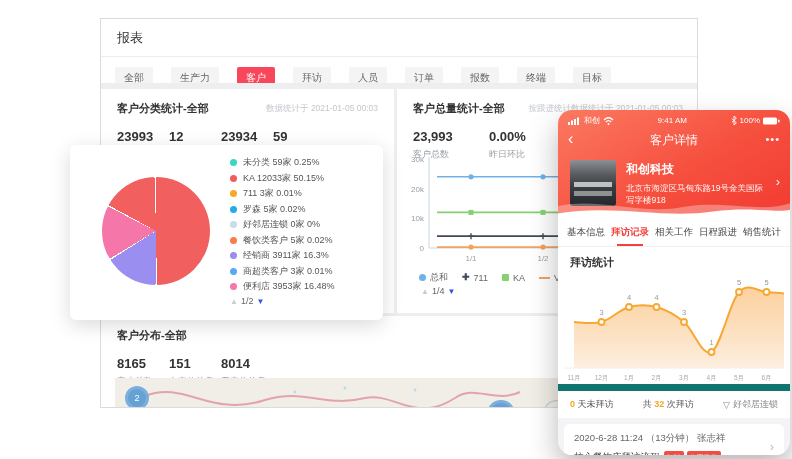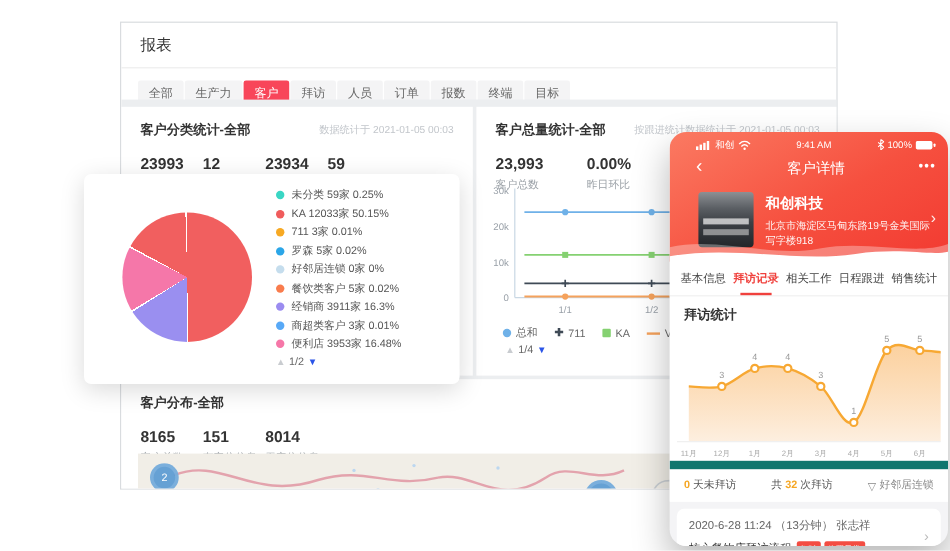--- a/index.html
+++ b/index.html
@@ -4,21 +4,21 @@
 <style>
   * { margin:0; padding:0; box-sizing:border-box; }
   body { background:#fff; font-family:"Liberation Sans", sans-serif; }
   .stage { position:relative; width:792px; height:459px; background:#fff; overflow:hidden; }
 
   
   .panel { position:absolute; left:100px; top:18px; width:598px; height:390px;
            background:#fff; border:1px solid #d9dcdf; overflow:hidden; z-index:1; }
   .panel-header { height:38px; border-bottom:1px solid #ededed; display:flex; align-items:center;
                   padding:0 16px; font-size:13px; color:#333; }
-  .filter-tabs { display:flex; gap:1px; padding:10px 14px; align-items:center; }
+  .filter-tabs { display:flex; gap:18px; padding:10px 14px; align-items:center; }
   .ftab { font-size:10px; padding:4px 9px; background:#f4f4f5; color:#666; border:none;
           border-radius:2px; cursor:pointer; white-space:nowrap; font-family:inherit; }
   .ftab.active { background:#f8465a; color:#fff; }
 
   .content { position:absolute; left:0; top:64px; right:0; bottom:0; background:#eceef0; }
   .card { position:absolute; background:#fff; padding:12px 16px; }
   .card-class { left:0; top:6px; width:293px; height:224px; }
   .card-total { left:296px; top:6px; width:302px; height:224px; }
   .card-dist  { left:0; top:233px; width:598px; height:160px; }
   .card-head { display:flex; justify-content:space-between; align-items:center; }
@@ -60,21 +60,21 @@
   .legend { position:absolute; left:160px; top:10px; }
   .li { display:flex; align-items:center; height:15.5px; cursor:pointer; }
   .dot { width:7px; height:7px; border-radius:50%; margin-right:6px; flex:none; }
   .li-t { font-size:9px; color:#555; white-space:nowrap; }
   .popup .pager { position:absolute; left:160px; top:151px; }
 
   
   .phone { position:absolute; left:558px; top:110px; width:232px; height:345px; border-radius:14px;
            overflow:hidden; background:#f4f4f6; box-shadow:0 14px 30px rgba(0,0,0,.28); z-index:6; }
   .p-header { position:relative; height:108px;
-              background:linear-gradient(150deg,#fb7a62 0%,#f6503f 55%,#f23a31 100%); color:#fff;padding-left:12px; }
+              background:linear-gradient(150deg,#fb7a62 0%,#f6503f 55%,#f23a31 100%); color:#fff; }
   .p-status { display:flex; align-items:center; padding:5px 10px 0; font-size:8px; gap:3px; }
   .p-status .mid { flex:1; text-align:center; }
   .p-nav { position:relative; height:24px; margin-top:2px; }
   .p-back { position:absolute; left:10px; top:0; font-size:16px; line-height:22px; cursor:pointer; }
   .p-title { text-align:center; font-size:12px; font-weight:normal; line-height:24px; }
   .p-more { position:absolute; right:10px; top:0; font-size:11px; letter-spacing:1px; line-height:22px; cursor:pointer; }
   .p-company { display:flex; align-items:flex-start; gap:10px; padding:8px 12px 0; position:relative; }
   .p-thumb { width:46px; height:46px; border-radius:3px; flex:none;
              background:linear-gradient(180deg,#8d9094 0%,#5a5e63 30%,#3c4045 55%,#23262a 100%);
              position:relative; overflow:hidden; }

